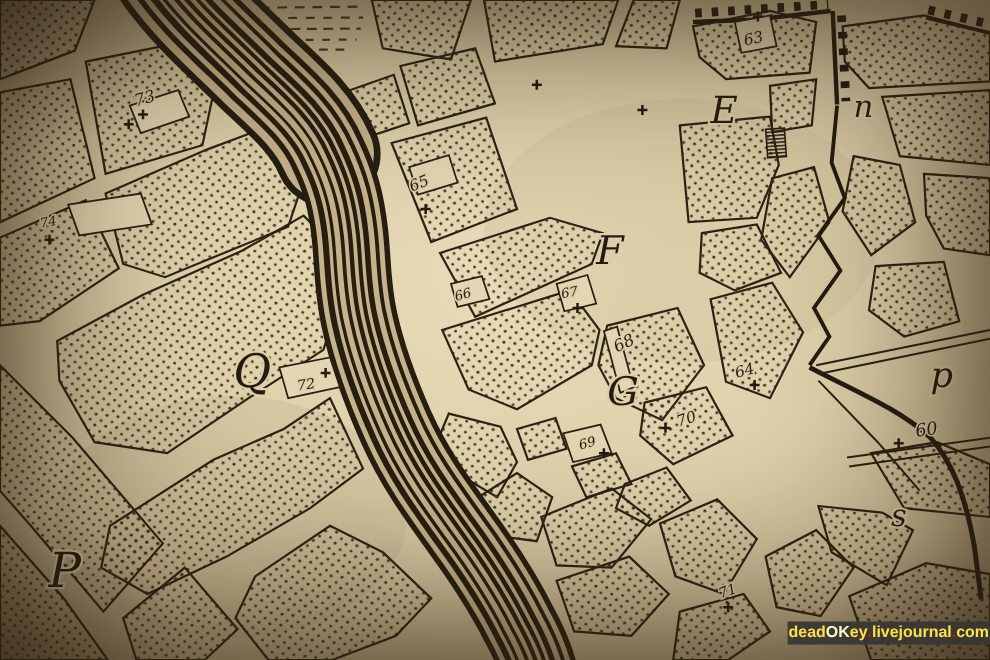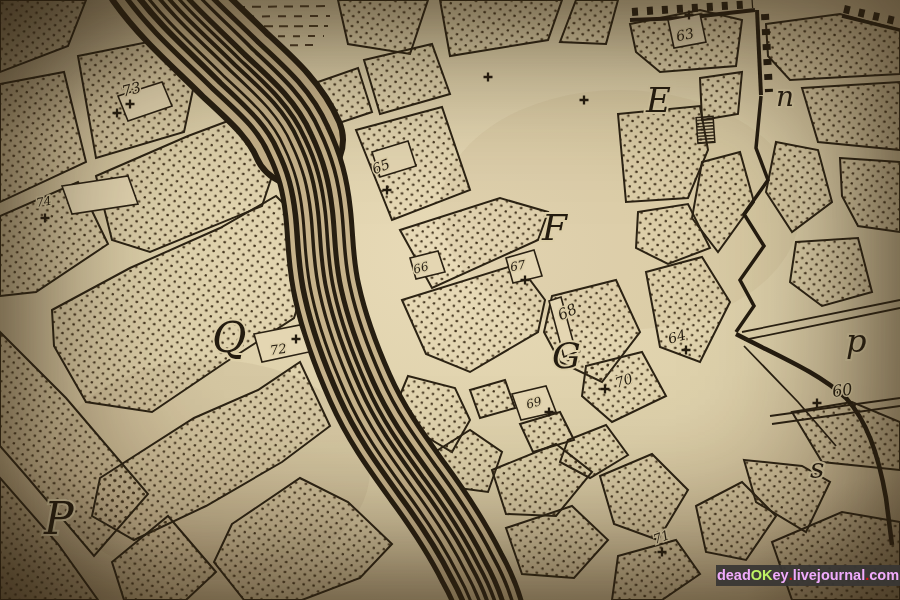--- a/index.html
+++ b/index.html
@@ -10,22 +10,22 @@
     box-shadow:inset 0 0 150px 45px rgba(44,31,15,.55), inset 0 0 60px 12px rgba(70,52,26,.30);}
   .cornershade{position:absolute;inset:0;pointer-events:none;
     background:
       radial-gradient(260px 200px at 0% 0%, rgba(30,22,10,.50), rgba(30,22,10,0) 70%),
       radial-gradient(240px 200px at 0% 100%, rgba(30,22,10,.42), rgba(30,22,10,0) 70%),
       radial-gradient(220px 180px at 100% 100%, rgba(30,22,10,.30), rgba(30,22,10,0) 70%);}
   .watermark{position:absolute;left:716px;top:565px;width:184px;height:21px;
     background:rgba(56,54,52,.93);display:flex;align-items:center;justify-content:center;
     font-family:"Liberation Sans",sans-serif;font-weight:bold;font-size:14.5px;line-height:21px;
     white-space:nowrap;}
-  .wm-white{color:#f0abfc;}
-  .wm-orange{color:#bef264;}
+  .wm-white{color:#fde047;}
+  .wm-orange{color:#fef9c3;}
   .wm-red{color:#d61313;}
   .blk{fill:url(#stip);stroke:#2c2314;stroke-width:2;}
   .bld{fill:#e4d6b2;stroke:#2a2113;stroke-width:1.6;}
   .road{stroke:#2a2113;stroke-width:1.8;fill:none;}
   .wall{stroke:#241c10;fill:none;}
   .lbl{fill:#241c10;font-style:italic;paint-order:stroke;stroke:#ddcfa8;stroke-width:4px;}
   .num{fill:#241c10;font-style:italic;paint-order:stroke;stroke:#ddcfa8;stroke-width:3px;}
 </style>
 </head>
 <body>

